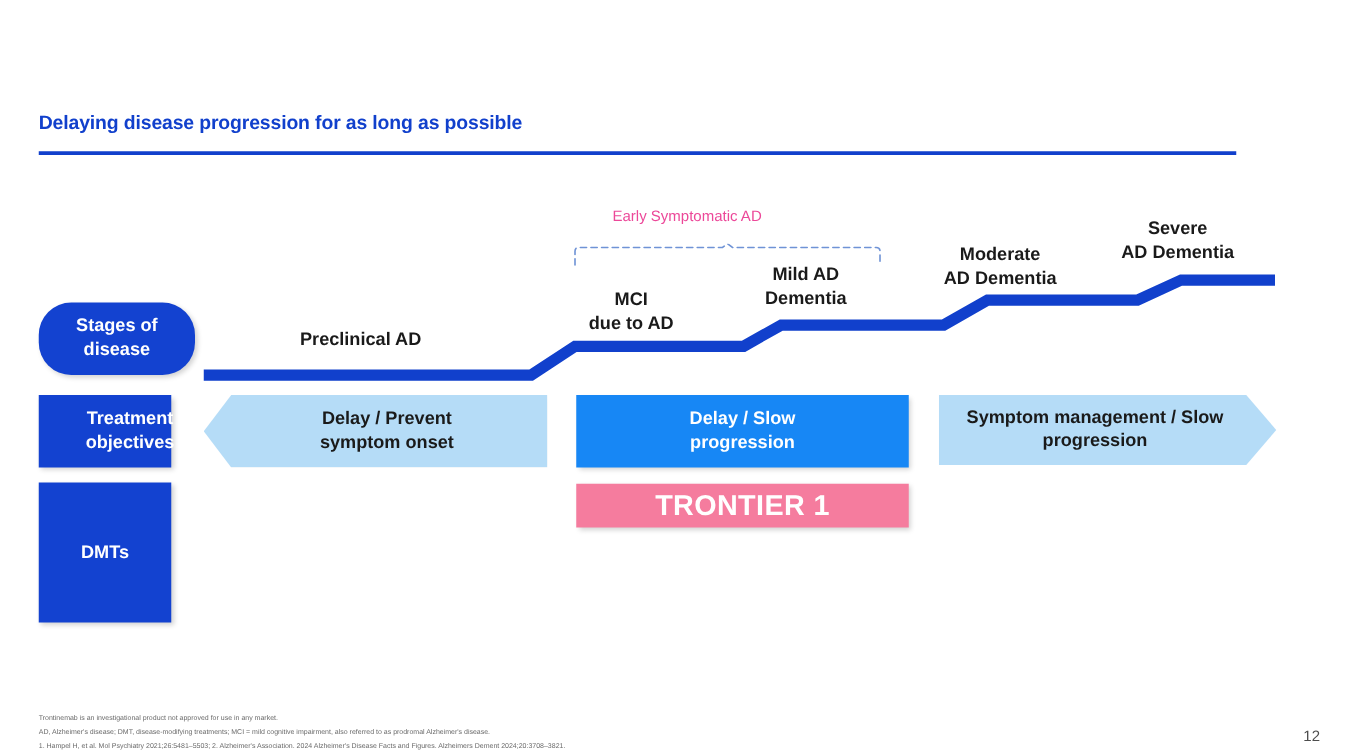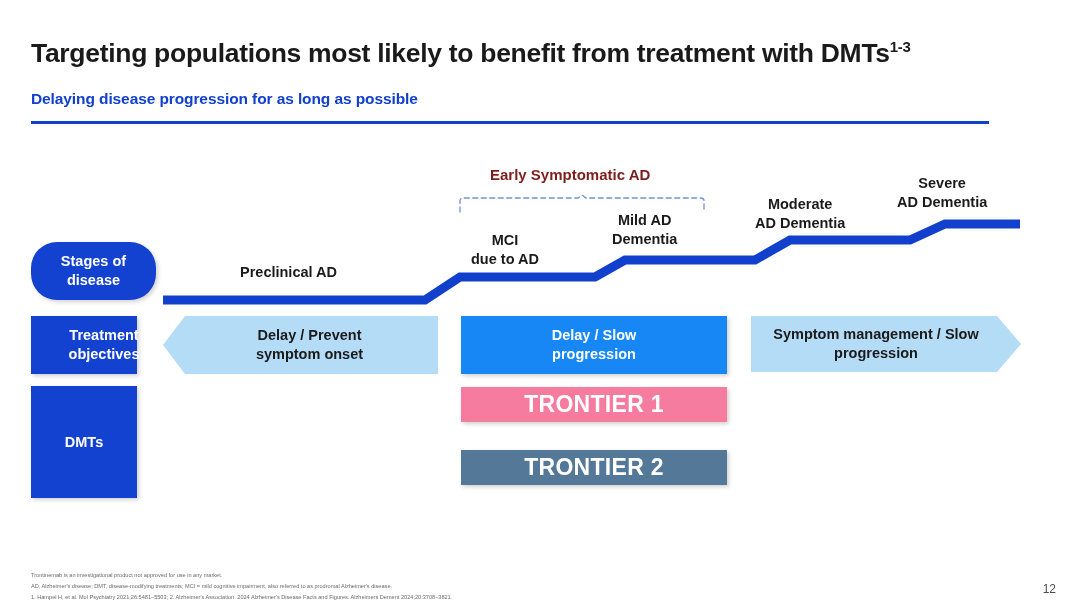--- a/index.html
+++ b/index.html
@@ -85,23 +85,23 @@
   #stage-preclinical  { left: 240px; top: 263px; }
   #stage-mci          { left: 471px; top: 231px; }
   #stage-mild         { left: 612px; top: 211px; }
   #stage-moderate     { left: 755px; top: 195px; }
   #stage-severe       { left: 897px; top: 174px; }
 
   .group-label {
     position: absolute;
     left: 490px;
     top: 166px;
-    font-size: 15px;
-    font-weight: bold;
-    color: #7f1d1d;
+    font-size: 12px;
+    font-weight: normal;
+    color: #ec4899;
     white-space: nowrap;
   }
 
   
   .bracket {
     position: absolute;
     left: 458px;
     top: 195px;
     width: 248px;
     height: 18px;
@@ -188,21 +188,20 @@
     bottom: 8px;
     font-size: 12px;
     color: #4d4d4d;
   }
 </style>
 </head>
 <body>
 
 <div id="slide">
 
-  <div class="title"><span>Targeting populations most likely to benefit from treatment with DMTs</span><span class="sup">1-3</span></div>
 
   <div class="subtitle">Delaying disease progression for as long as possible</div>
 
   <div class="header-rule"></div>
 
   <div class="row-label" id="row-label-stages">
     <span>Stages of<br>disease</span>
   </div>
   <div class="row-label" id="row-label-treatment">
     <span>Treatment<br>objectives</span>
@@ -225,21 +224,20 @@
   <div class="stage-label" id="stage-mci">MCI<br>due to AD</div>
   <div class="stage-label" id="stage-mild">Mild AD<br>Dementia</div>
   <div class="stage-label" id="stage-moderate">Moderate<br>AD Dementia</div>
   <div class="stage-label" id="stage-severe">Severe<br>AD Dementia</div>
 
   <div class="objective" id="objective-1">Delay / Prevent<br>symptom onset</div>
   <div class="objective" id="objective-2">Delay / Slow<br>progression</div>
   <div class="objective" id="objective-3">Symptom management / Slow<br>progression</div>
 
   <div class="study-bar" id="study-trontier-1">TRONTIER 1</div>
-  <div class="study-bar" id="study-trontier-2">TRONTIER 2</div>
 
   <div class="footnotes">
     <div class="footnote-line">Trontinemab is an investigational product not approved for use in any market.</div>
     <div class="footnote-line">AD, Alzheimer's disease; DMT, disease-modifying treatments; MCI = mild cognitive impairment, also referred to as prodromal Alzheimer's disease.</div>
     <div class="footnote-line">1. Hampel H, et al. Mol Psychiatry 2021;26:5481–5503; 2. Alzheimer's Association. 2024 Alzheimer's Disease Facts and Figures. Alzheimers Dement 2024;20:3708–3821.</div>
   </div>
 
   <div class="page-number">12</div>
 
 </div>

